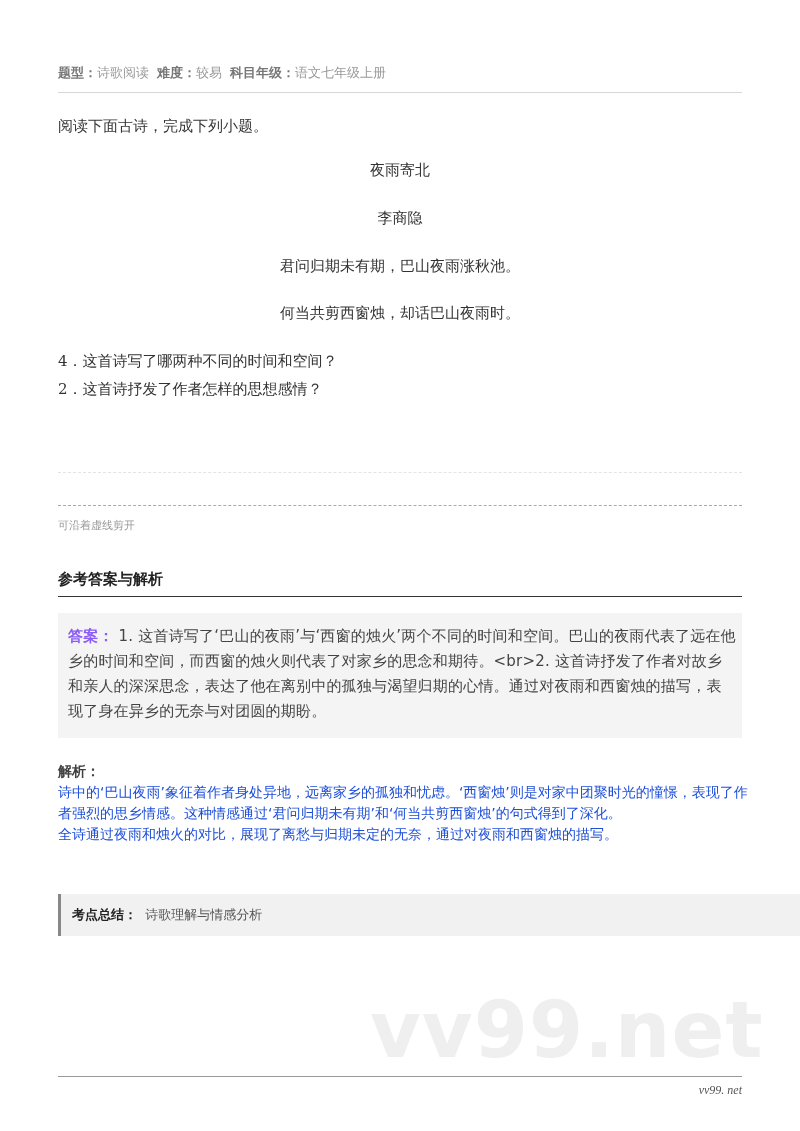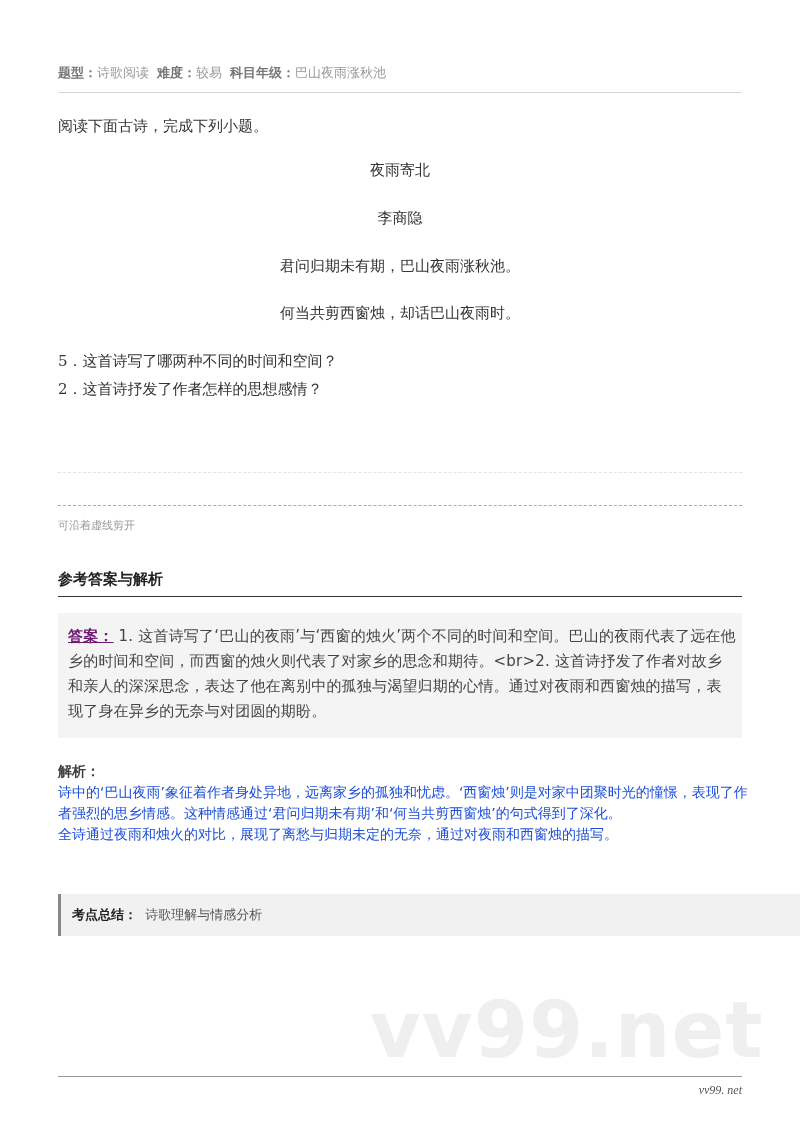--- a/index.html
+++ b/index.html
@@ -52,21 +52,21 @@
   }
   .answer-box {
     position: absolute; left: 58px; top: 613px; width: 684px; height: 125px;
     background: #f4f4f4;
   }
   .answer-text {
     position: absolute; left: 10px; top: 11px; width: 668px;
     font-size: 15px; line-height: 25px; color: #444;
     font-family: "DejaVu Sans", sans-serif; letter-spacing: 0.2px;
   }
-  .answer-text b { color: #701a75; font-weight: bold; text-decoration: underline; }
+  .answer-text b { color: #8b5cf6; font-weight: bold; }
   .analysis-label {
     position: absolute; left: 58px; top: 762px; font-size: 14px; font-weight: bold;
     color: #404040; font-family: Liberation Sans, sans-serif; line-height: 18px;
   }
   .analysis-text {
     position: absolute; left: 58px; top: 782px; width: 690px;
     font-size: 14px; line-height: 21px; color: #1d4ed8;
     font-family: "DejaVu Sans", sans-serif;
   }
   .summary-box {
@@ -89,32 +89,32 @@
   }
   .footer-text {
     position: absolute; right: 58px; top: 1082px; font-size: 12px; font-style: italic;
     color: #555; font-family: "Liberation Serif", serif; line-height: 16px;
   }
 </style>
 </head>
 <body>
 
 <div class="meta">
-  <b>题型：</b><span>诗歌阅读</span><span class="sep"></span><b>难度：</b><span>较易</span><span class="sep"></span><b>科目年级：</b><span>巴山夜雨涨秋池</span>
+  <b>题型：</b><span>诗歌阅读</span><span class="sep"></span><b>难度：</b><span>较易</span><span class="sep"></span><b>科目年级：</b><span>语文七年级上册</span>
 </div>
 <div class="meta-rule"></div>
 
 <div class="intro">阅读下面古诗，完成下列小题。</div>
 
 <div class="poem-line" style="top:159px;">夜雨寄北</div>
 <div class="poem-line" style="top:207px;">李商隐</div>
 <div class="poem-line" style="top:255px;">君问归期未有期，巴山夜雨涨秋池。</div>
 <div class="poem-line" style="top:302px;">何当共剪西窗烛，却话巴山夜雨时。</div>
 
-<div class="question" style="top:350px;">5．这首诗写了哪两种不同的时间和空间？</div>
+<div class="question" style="top:350px;">4．这首诗写了哪两种不同的时间和空间？</div>
 <div class="question" style="top:378px;">2．这首诗抒发了作者怎样的思想感情？</div>
 
 <div class="dash1"></div>
 <div class="dash2"></div>
 <div class="cut-label">可沿着虚线剪开</div>
 
 <div class="section-title">参考答案与解析</div>
 <div class="section-rule"></div>
 
 <div class="answer-box">

